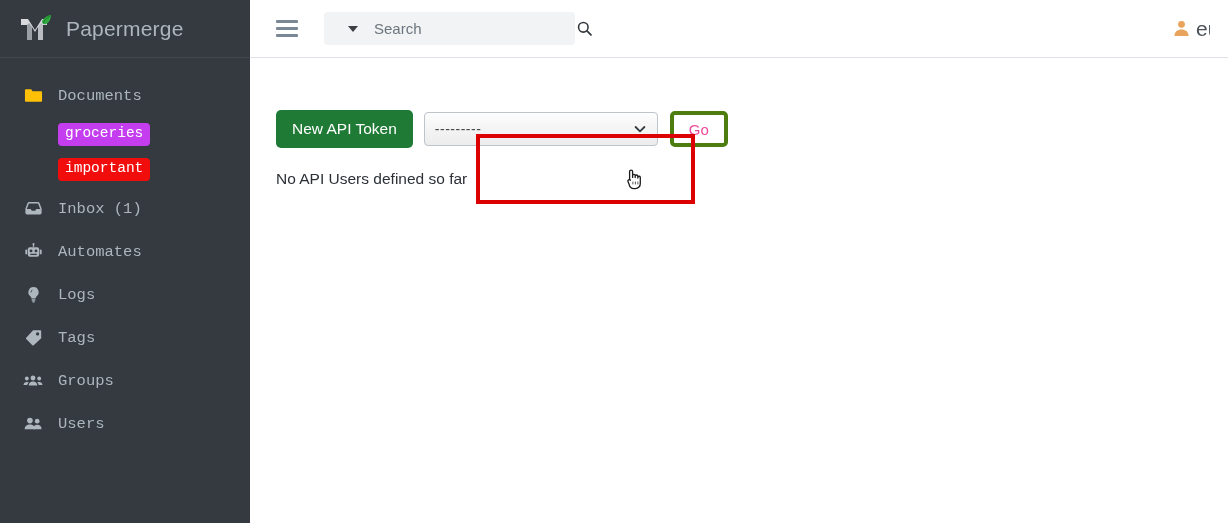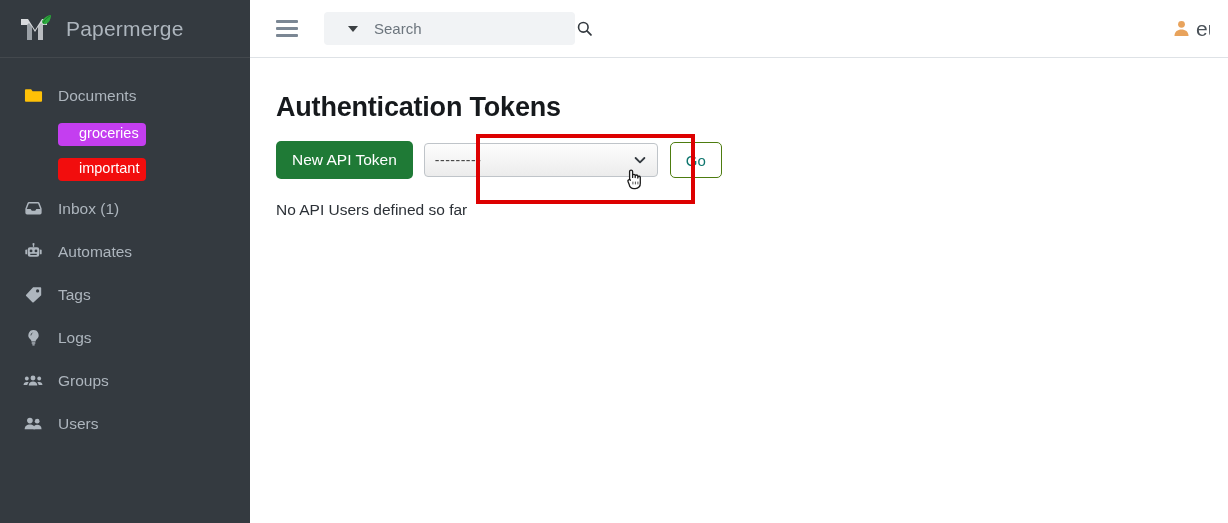--- a/index.html
+++ b/index.html
@@ -24,41 +24,41 @@
     padding-left: 16px;
     border-bottom: 1px solid #43484d;
   }
   .brand-logo { width: 38px; height: 38px; flex: 0 0 38px; }
   .brand-name {
     margin-left: 12px;
     color: #adb5bd;
     font-size: 21px;
     letter-spacing: .2px;
   }
-  .nav { padding-top: 16px; }
+  .nav { padding-top: 16px; font-family: Liberation Mono, monospace; }
   .nav-item {
     display: flex; align-items: center;
     height: 43px;
     padding-left: 22px;
     cursor: pointer;
   }
   .nav-icon {
     width: 22px; height: 22px; flex: 0 0 22px;
     display: flex; align-items: center; justify-content: center;
     color: #aeb6be;
   }
   .nav-label {
     margin-left: 14px;
     color: #adb5bd;
     font-size: 15.5px;
   }
   .tag-row { padding-left: 58px; height: 35px; display: flex; align-items: center; }
   .tag {
     display: inline-block;
-    padding: 1px 7px 3px 21px;
+    padding: 1px 7px 3px 7px;
     border-radius: 4px;
     color: #ffffff;
     font-size: 14.5px;
     line-height: 1.25;
     cursor: pointer;
   }
 
   
   .main {
     flex: 1 1 auto;
@@ -160,25 +160,25 @@
     font-size: 14px;
     color: #4a4a4a;
   }
   .select-value { flex: 1 1 auto; letter-spacing: .5px; }
   .select-chevron { width: 14px; height: 14px; flex: 0 0 14px; color: #343a40; }
   .btn-go {
     margin-left: 12px;
     height: 36px;
     padding: 0 15px;
     background: #ffffff;
-    border: 1px solid #4d7c0f;
+    border: 4px solid #4d7c0f;
     border-radius: 5px;
     font-family: "Liberation Sans", sans-serif;
     font-size: 15px;
-    color: #0f766e;
+    color: #ec4899;
     cursor: pointer;
   }
   .empty-msg {
     margin-top: 22px;
     font-size: 15.5px;
     color: #2c3137;
   }
 
   
   .highlight-box {
@@ -257,37 +257,37 @@
             <rect x="1.4" y="8" width="2" height="5" rx="1" fill="#aeb6be"></rect>
             <rect x="16.6" y="8" width="2" height="5" rx="1" fill="#aeb6be"></rect>
           </svg>
         </span>
         <span class="nav-label">Automates</span>
       </div>
 
       <div class="nav-item">
         <span class="nav-icon">
           <svg viewBox="0 0 20 20" width="19" height="19">
-            <path d="M9.6 2.4 L17.3 2.4 A.8 .8 0 0 1 18.1 3.2 L18.1 10.9 L10.2 18.1 A1 1 0 0 1 8.8 18.1 L2.3 11.6 A1 1 0 0 1 2.3 10.2 Z" fill="#aeb6be"></path>
-            <circle cx="14.3" cy="6.2" r="1.7" fill="#343a40"></circle>
-          </svg>
-        </span>
-        <span class="nav-label">Tags</span>
-      </div>
-
-      <div class="nav-item">
-        <span class="nav-icon">
-          <svg viewBox="0 0 20 20" width="19" height="19">
             <path d="M10 2.2 A5.4 5.4 0 0 0 6.6 11.8 C7.4 12.5 7.7 13.2 7.8 14.2 L12.2 14.2 C12.3 13.2 12.6 12.5 13.4 11.8 A5.4 5.4 0 0 0 10 2.2 Z" fill="#aeb6be"></path>
             <rect x="7.9" y="15" width="4.2" height="1.5" rx=".7" fill="#aeb6be"></rect>
             <rect x="8.6" y="17" width="2.8" height="1.3" rx=".6" fill="#aeb6be"></rect>
             <path d="M8.6 5.2 A3 3 0 0 0 7.3 7.4" stroke="#343a40" stroke-width=".9" fill="none" stroke-linecap="round"></path>
           </svg>
         </span>
         <span class="nav-label">Logs</span>
+      </div>
+
+      <div class="nav-item">
+        <span class="nav-icon">
+          <svg viewBox="0 0 20 20" width="19" height="19">
+            <path d="M9.6 2.4 L17.3 2.4 A.8 .8 0 0 1 18.1 3.2 L18.1 10.9 L10.2 18.1 A1 1 0 0 1 8.8 18.1 L2.3 11.6 A1 1 0 0 1 2.3 10.2 Z" fill="#aeb6be"></path>
+            <circle cx="14.3" cy="6.2" r="1.7" fill="#343a40"></circle>
+          </svg>
+        </span>
+        <span class="nav-label">Tags</span>
       </div>
 
       <div class="nav-item">
         <span class="nav-icon">
           <svg viewBox="0 0 22 20" width="20" height="19">
             <circle cx="11" cy="7.2" r="2.7" fill="#aeb6be"></circle>
             <path d="M6.3 15.6 C6.3 12.9 8.4 11.2 11 11.2 C13.6 11.2 15.7 12.9 15.7 15.6 Z" fill="#aeb6be"></path>
             <circle cx="4.2" cy="7.8" r="2.1" fill="#aeb6be"></circle>
             <path d="M0.6 15 C0.6 12.7 2.2 11.6 4.2 11.6 C5 11.6 5.7 11.8 6.3 12.1 C5.3 12.9 4.8 13.9 4.7 15 Z" fill="#aeb6be"></path>
             <circle cx="17.8" cy="7.8" r="2.1" fill="#aeb6be"></circle>
@@ -344,21 +344,20 @@
             <path d="M2.6 18 C2.6 13.2 6 11 10 11 C14 11 17.4 13.2 17.4 18 Z" fill="#e8a35c"></path>
           </svg>
         </span>
         <span class="user-name">eu</span>
       </div>
 
     </header>
 
     <div class="content">
 
-      <h1 class="page-title">Authentication Tokens</h1>
 
       <div class="toolbar">
 
         <button class="btn-new">New API Token</button>
 
         <div class="select-box">
           <span class="select-value">---------</span>
           <span class="select-chevron">
             <svg viewBox="0 0 14 14" width="14" height="14">
               <path d="M2.6 5 L7 9.4 L11.4 5" fill="none" stroke="#343a40" stroke-width="1.8" stroke-linecap="round" stroke-linejoin="round"></path>

